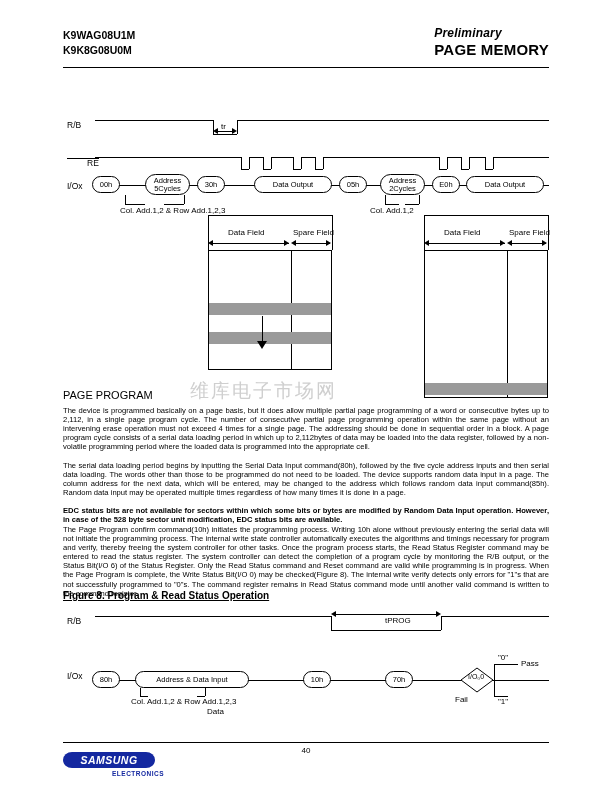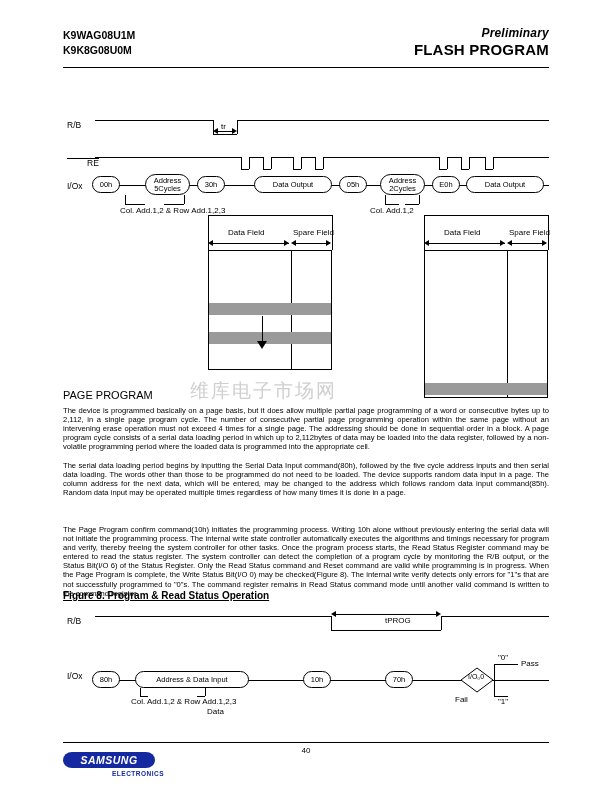--- a/index.html
+++ b/index.html
@@ -9,21 +9,21 @@
     font-family:"Liberation Sans", sans-serif;
     color:#000;
     position:relative;
     overflow:hidden;
   }
   .page { position:absolute; left:0; top:0; width:612px; height:792px; }
 
   
   .hdr { position:absolute; left:63px; top:28px; width:486px; }
   .hdr-left { position:absolute; left:0; top:0; font-size:10.5px; font-weight:bold; line-height:15px; }
-  .hdr-right { position:absolute; right:0; top:-2px; text-align:right; }
+  .hdr-right { position:absolute; right:0; top:-2px; text-align:left; }
   .hdr-prelim { font-style:italic; font-weight:bold; font-size:12px; letter-spacing:.2px; }
   .hdr-flash { font-weight:bold; font-size:15px; letter-spacing:.2px; margin-top:1px; }
   .hdr-rule { position:absolute; left:63px; top:67px; width:486px; border-top:1.6px solid #000; }
 
   
   .fig-title { position:absolute; font-weight:bold; font-size:10px; }
   .sec-title { position:absolute; font-weight:normal; font-size:11px; }
 
   
   .lbl { position:absolute; font-size:8px; }
@@ -67,21 +67,21 @@
 
 <div class="page">
 
   <div class="hdr">
     <div class="hdr-left">
       <div>K9WAG08U1M</div>
       <div>K9K8G08U0M</div>
     </div>
     <div class="hdr-right">
       <div class="hdr-prelim">Preliminary</div>
-      <div class="hdr-flash">FLASH PROGRAM</div>
+      <div class="hdr-flash">PAGE MEMORY</div>
     </div>
   </div>
   <div class="hdr-rule"></div>
 
 
   <div>
 
     <div class="lbl" style="left:67px; top:120px; font-size:8.5px;">R/B</div>
     <div style="position:absolute; left:67px; top:158px; font-size:8.5px;">
       <span class="ovb">RE</span>
@@ -199,20 +199,21 @@
     <div class="vline" style="left:548px; top:215px; height:35px;"></div>
     <div class="hline" style="left:424px; top:215px; width:124px;"></div>
   </div>
 
   <div class="wm">维库电子市场网</div>
 
   <div class="sec-title" style="left:63px; top:389px;">PAGE PROGRAM</div>
 
   <div class="ptext" style="left:63px; top:406px; width:486px;">The device is programmed basically on a page basis, but it does allow multiple partial page programming of a word or consecutive bytes up to 2,112, in a single page program cycle. The number of consecutive partial page programming operation within the same page without an intervening erase operation must not exceed 4 times for a single page. The addressing should be done in sequential order in a block. A page program cycle consists of a serial data loading period in which up to 2,112bytes of data may be loaded into the data register, followed by a non-volatile programming period where the loaded data is programmed into the appropriate cell.</div>
   <div class="ptext" style="left:63px; top:461px; width:486px;">The serial data loading period begins by inputting the Serial Data Input command(80h), followed by the five cycle address inputs and then serial data loading. The words other than those to be programmed do not need to be loaded. The device supports random data input in a page. The column address for the next data, which will be entered, may be changed to the address which follows random data input command(85h). Random data input may be operated multiple times regardless of how many times it is done in a page.</div>
+  <div class="ptext" style="left:63px; top:506px; width:486px; font-weight:bold;">EDC status bits are not available for sectors within which some bits or bytes are modified by Random Data Input operation. However, in case of the 528 byte sector unit modification, EDC status bits are available.</div>
   <div class="ptext" style="left:63px; top:525px; width:486px;">The Page Program confirm command(10h) initiates the programming process. Writing 10h alone without previously entering the serial data will not initiate the programming process. The internal write state controller automatically executes the algorithms and timings necessary for program and verify, thereby freeing the system controller for other tasks. Once the program process starts, the Read Status Register command may be entered to read the status register. The system controller can detect the completion of a program cycle by monitoring the R/B output, or the Status Bit(I/O 6) of the Status Register. Only the Read Status command and Reset command are valid while programming is in progress. When the Page Program is complete, the Write Status Bit(I/O 0) may be checked(Figure 8). The internal write verify detects only errors for "1"s that are not successfully programmed to "0"s. The command register remains in Read Status command mode until another valid command is written to the command register.</div>
 
   <div class="fig-title" style="left:63px; top:590px;text-decoration:underline;">Figure 8. Program &amp; Read Status Operation</div>
 
   <div>
     <div class="lbl" style="left:67px; top:616px; font-size:8.5px;">R/B</div>
     <div class="lbl" style="left:67px; top:671px; font-size:8.5px;">I/Ox</div>
 
     <div class="hline" style="left:95px; top:616px; width:236px;"></div>
     <div class="vline" style="left:331px; top:616px; height:14px;"></div>

